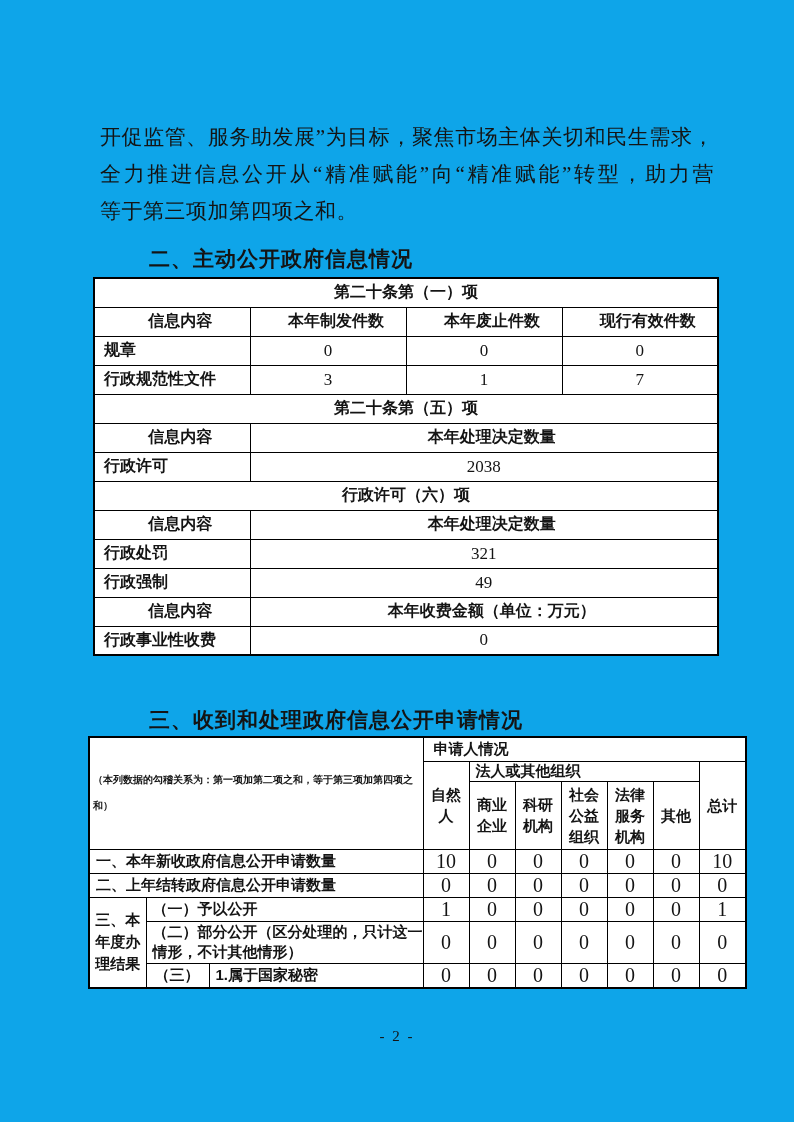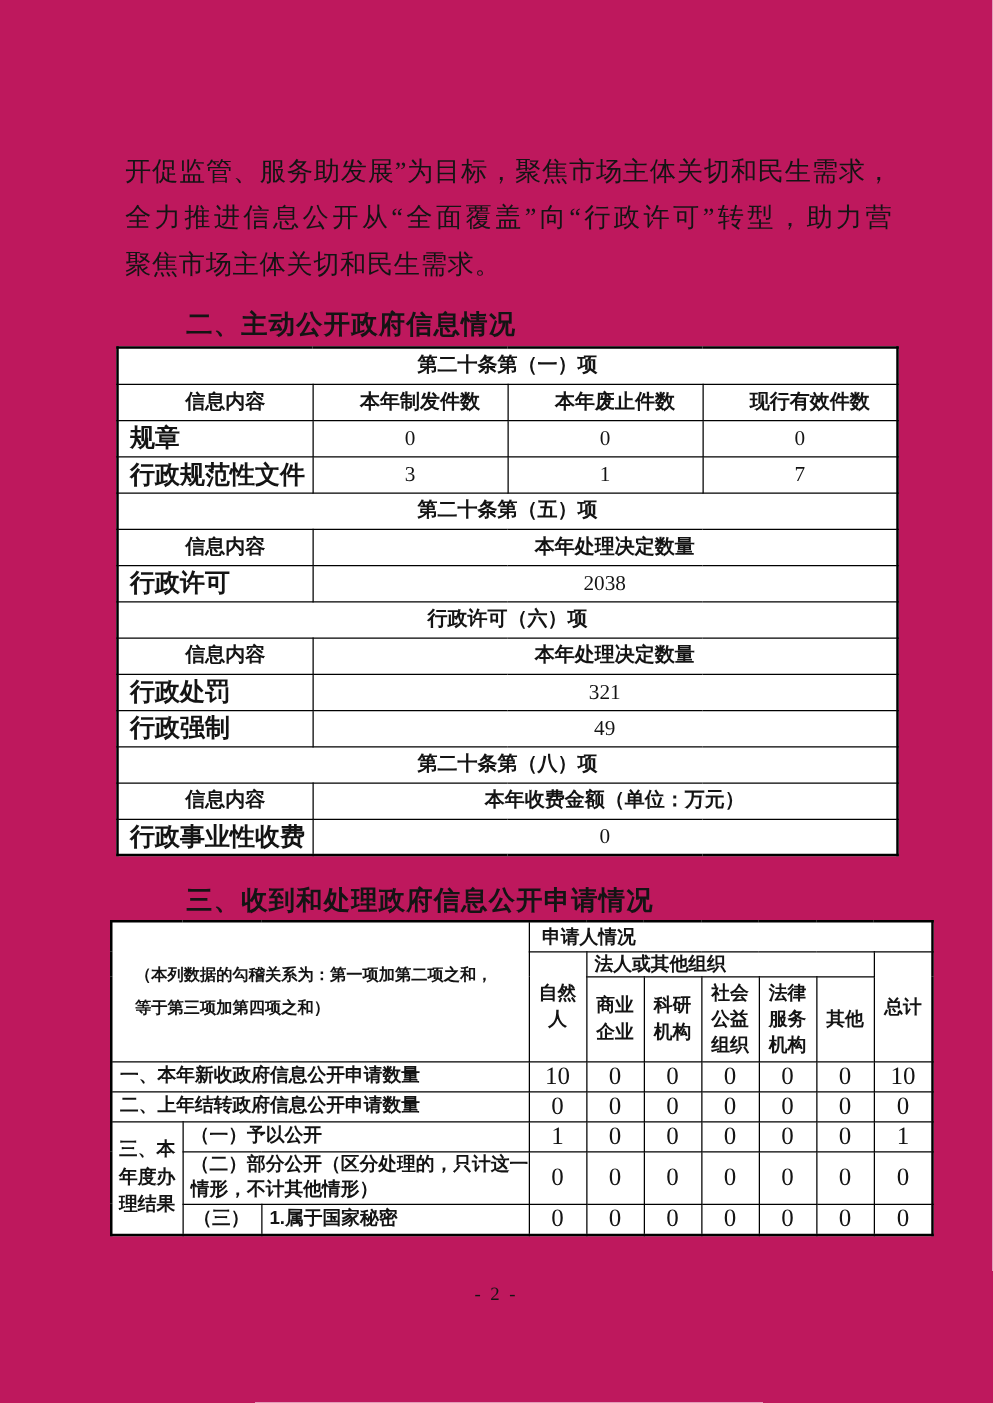--- a/index.html
+++ b/index.html
@@ -1,18 +1,18 @@
 <!DOCTYPE html>
 <html><head>
 <meta charset="utf-8">
 <style>
   * { margin:0; padding:0; box-sizing:border-box; }
   html,body { background:#ffffff; }
   .page {
-    position:relative; width:794px; height:1122px; background:#be185d;
+    position:relative; width:794px; height:1122px; background:#0ea5e9;
     color:#141414; overflow:hidden;
     font-family:"Liberation Serif","DejaVu Serif",serif;
   }
   
   .para { position:absolute; left:100px; top:119px; width:614px;
           font-size:21px; line-height:37px; letter-spacing:0.5px; }
   .pline { white-space:nowrap; }
   .jl { text-align:justify; text-align-last:justify; white-space:normal; }
   
   .heading { position:absolute; font-family:"Liberation Sans","DejaVu Sans",sans-serif;
@@ -23,42 +23,42 @@
   table { border-collapse:collapse; table-layout:fixed; position:absolute;
           background:#fff; border:2px solid #000; }
   td { border:1px solid #000; overflow:hidden; vertical-align:middle; }
   #t1 { left:93px; top:277px; width:624px; }
   #t2 { left:88px; top:736px; width:657px; }
   .hei { font-family:"Liberation Sans","DejaVu Sans",sans-serif; font-weight:700; }
   
   #t1 tr { height:29px; }
   .st  { text-align:center; font-size:16px; }
   .ch  { text-align:center; font-size:16px;padding-left:16px; }
-  .lab { text-align:left; padding-left:9px; font-size:20px; }
+  .lab { text-align:left; padding-left:9px; font-size:16px; }
   .num { text-align:center; font-size:17px; font-family:"Liberation Serif","DejaVu Serif",serif; }
   
-  .note-cell { text-align:left; padding:0 18px; font-size:13px; line-height:26px; vertical-align:middle;margin-left:12px; }
+  .note-cell { text-align:left; padding:0 3px; font-size:10px; line-height:26px; vertical-align:middle;margin-left:12px; }
   .aph  { text-align:left; padding-left:10px; font-size:15px; }
   .gh   { text-align:left; padding-left:6px; font-size:15px; }
   .ch2  { text-align:center; font-size:15px; line-height:21px; padding:0 2px; }
   .lab2 { text-align:left; padding-left:6px; font-size:15px; line-height:20px; }
   .num2 { text-align:center; font-size:20px; font-family:"Liberation Serif","DejaVu Serif",serif; }
   .vlab { text-align:center; font-size:15px; line-height:22px; padding:0 1px; }
   .pagenum { position:absolute; top:1028px; left:0; width:100%;
              text-align:center; font-size:15px; letter-spacing:2px; }
 </style>
 </head>
 <body>
 
 <div class="page">
 
   <div class="para">
     <div class="pline jl">开促监管、服务助发展”为目标，聚焦市场主体关切和民生需求，</div>
-    <div class="pline jl">全力推进信息公开从“全面覆盖”向“行政许可”转型，助力营</div>
-    <div class="pline">聚焦市场主体关切和民生需求。</div>
+    <div class="pline jl">全力推进信息公开从“精准赋能”向“精准赋能”转型，助力营</div>
+    <div class="pline">等于第三项加第四项之和。</div>
   </div>
 
   <div class="heading" id="h2">二、主动公开政府信息情况</div>
 
   <table id="t1">
     <colgroup>
         <col style="width:156px">
         <col style="width:156px">
         <col style="width:156px">
         <col style="width:156px">
@@ -103,23 +103,20 @@
       <td class="ch hei">信息内容</td>
       <td colspan="3" class="ch hei">本年处理决定数量</td>
     </tr>
     <tr>
       <td class="lab hei">行政处罚</td>
       <td colspan="3" class="num">321</td>
     </tr>
     <tr>
       <td class="lab hei">行政强制</td>
       <td colspan="3" class="num">49</td>
-    </tr>
-    <tr>
-      <td colspan="4" class="st hei">第二十条第（八）项</td>
     </tr>
     <tr>
       <td class="ch hei">信息内容</td>
       <td colspan="3" class="ch hei">本年收费金额（单位：万元）</td>
     </tr>
     <tr>
       <td class="lab hei">行政事业性收费</td>
       <td colspan="3" class="num">0</td>
     </tr>
   </tbody>

